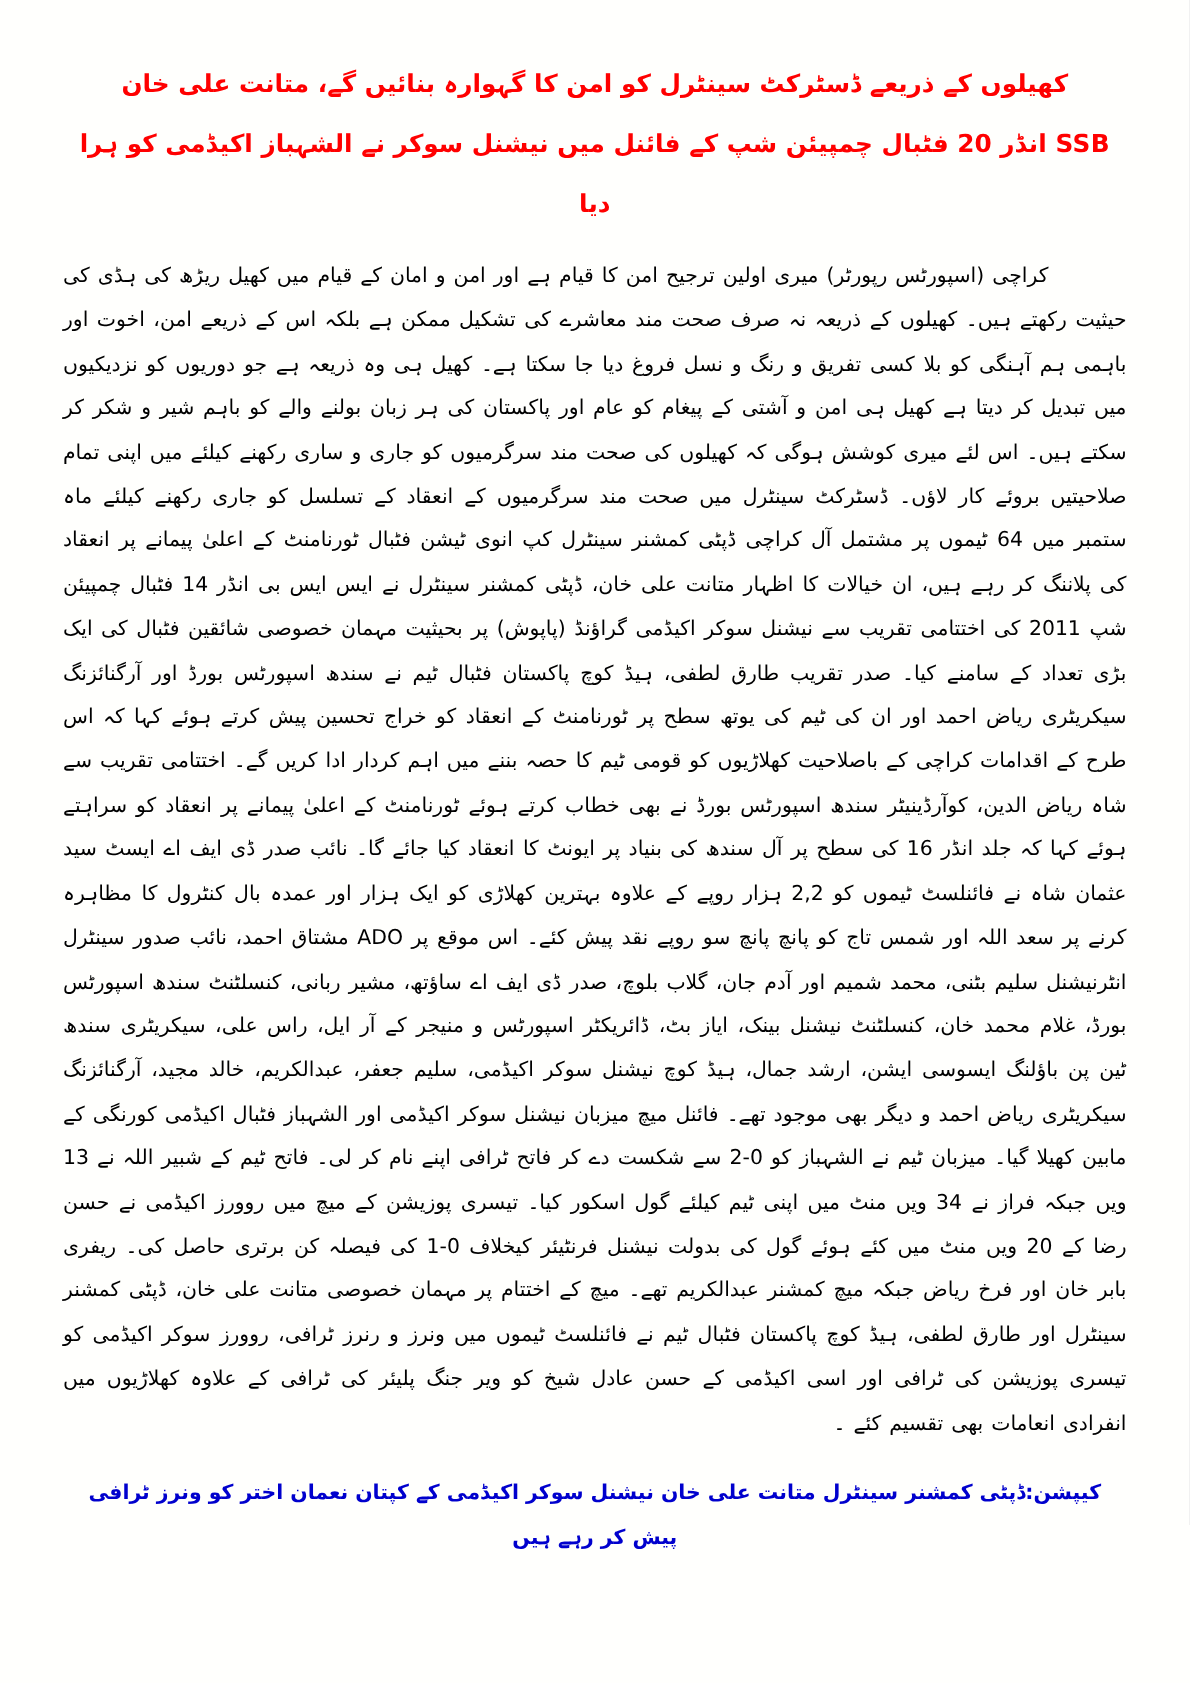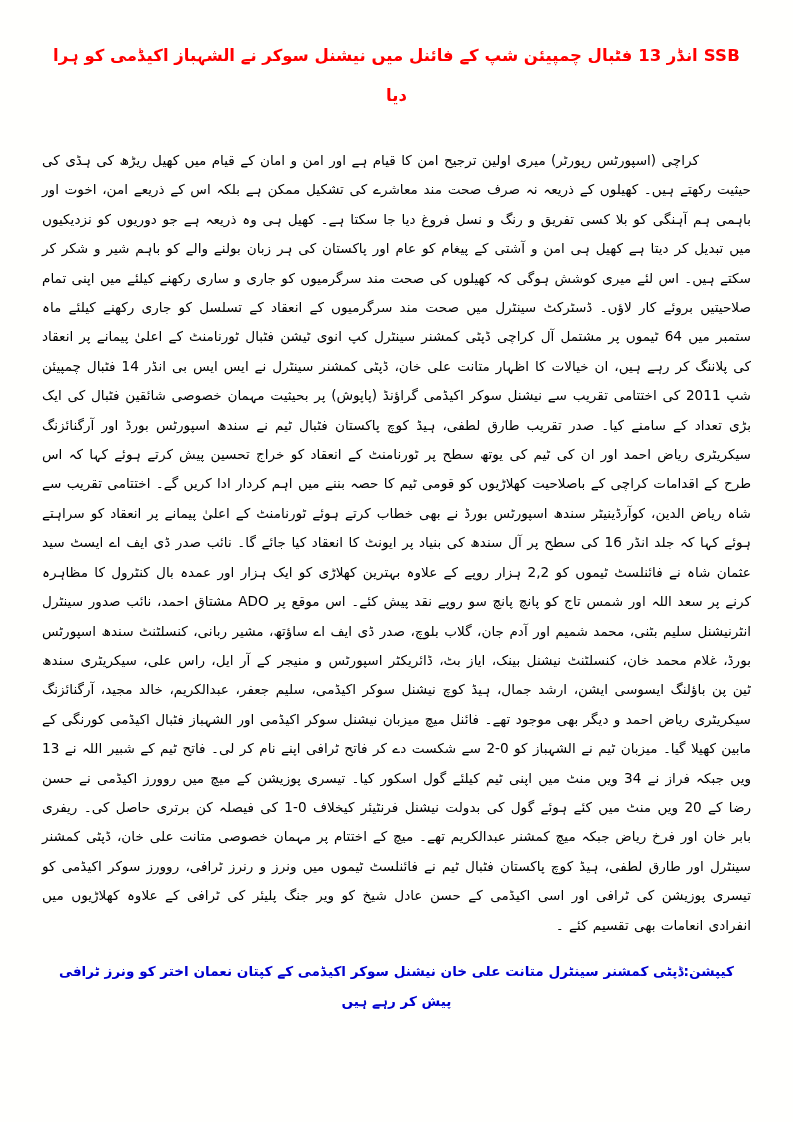--- a/index.html
+++ b/index.html
@@ -27,21 +27,21 @@
     text-align:center;
     color:var(--headline-color);
     font-weight:bold;
   }
   .headline .hl{
     font-size:16.5px;
     line-height:40px;
     letter-spacing:.2px;
   }
   .body-par{
-    margin-top:30px;
+    margin-top:14px;
     color:var(--body-color);
     font-size:13.6px;
     line-height:29.4px;
     text-align:justify;
     text-indent:52px;
     word-spacing:1px;
   }
   .captions{
     margin-top:16px;
     color:var(--caption-color);
@@ -55,21 +55,22 @@
   .cap-label:not(:empty){
   }
 </style>
 </head>
 <body>
 
 <div class="page">
   <div class="inner">
 
     <div class="headline">
-      <div class="hl">SSB انڈر 13 فٹبال چمپیئن شپ کے فائنل میں نیشنل سوکر نے الشہباز اکیڈمی کو ہرا دیا</div>
+      <div class="hl">کھیلوں کے ذریعے ڈسٹرکٹ سینٹرل کو امن کا گہوارہ بنائیں گے، متانت علی خان</div>
+      <div class="hl">SSB انڈر 20 فٹبال چمپیئن شپ کے فائنل میں نیشنل سوکر نے الشہباز اکیڈمی کو ہرا دیا</div>
     </div>
 
     <p class="body-par">کراچی (اسپورٹس رپورٹر) میری اولین ترجیح امن کا قیام ہے اور امن و امان کے قیام میں کھیل ریڑھ کی ہڈی کی حیثیت رکھتے ہیں۔ کھیلوں کے ذریعہ نہ صرف صحت مند معاشرے کی تشکیل ممکن ہے بلکہ اس کے ذریعے امن، اخوت اور باہمی ہم آہنگی کو بلا کسی تفریق و رنگ و نسل فروغ دیا جا سکتا ہے۔ کھیل ہی وہ ذریعہ ہے جو دوریوں کو نزدیکیوں میں تبدیل کر دیتا ہے کھیل ہی امن و آشتی کے پیغام کو عام اور پاکستان کی ہر زبان بولنے والے کو باہم شیر و شکر کر سکتے ہیں۔ اس لئے میری کوشش ہوگی کہ کھیلوں کی صحت مند سرگرمیوں کو جاری و ساری رکھنے کیلئے میں اپنی تمام صلاحیتیں بروئے کار لاؤں۔ ڈسٹرکٹ سینٹرل میں صحت مند سرگرمیوں کے انعقاد کے تسلسل کو جاری رکھنے کیلئے ماہ ستمبر میں 64 ٹیموں پر مشتمل آل کراچی ڈپٹی کمشنر سینٹرل کپ انوی ٹیشن فٹبال ٹورنامنٹ کے اعلیٰ پیمانے پر انعقاد کی پلاننگ کر رہے ہیں، ان خیالات کا اظہار متانت علی خان، ڈپٹی کمشنر سینٹرل نے ایس ایس بی انڈر 14 فٹبال چمپیئن شپ 2011 کی اختتامی تقریب سے نیشنل سوکر اکیڈمی گراؤنڈ (پاپوش) پر بحیثیت مہمان خصوصی شائقین فٹبال کی ایک بڑی تعداد کے سامنے کیا۔ صدر تقریب طارق لطفی، ہیڈ کوچ پاکستان فٹبال ٹیم نے سندھ اسپورٹس بورڈ اور آرگنائزنگ سیکریٹری ریاض احمد اور ان کی ٹیم کی یوتھ سطح پر ٹورنامنٹ کے انعقاد کو خراج تحسین پیش کرتے ہوئے کہا کہ اس طرح کے اقدامات کراچی کے باصلاحیت کھلاڑیوں کو قومی ٹیم کا حصہ بننے میں اہم کردار ادا کریں گے۔ اختتامی تقریب سے شاہ ریاض الدین، کوآرڈینیٹر سندھ اسپورٹس بورڈ نے بھی خطاب کرتے ہوئے ٹورنامنٹ کے اعلیٰ پیمانے پر انعقاد کو سراہتے ہوئے کہا کہ جلد انڈر 16 کی سطح پر آل سندھ کی بنیاد پر ایونٹ کا انعقاد کیا جائے گا۔ نائب صدر ڈی ایف اے ایسٹ سید عثمان شاہ نے فائنلسٹ ٹیموں کو 2,2 ہزار روپے کے علاوہ بہترین کھلاڑی کو ایک ہزار اور عمدہ بال کنٹرول کا مظاہرہ کرنے پر سعد اللہ اور شمس تاج کو پانچ پانچ سو روپے نقد پیش کئے۔ اس موقع پر ADO مشتاق احمد، نائب صدور سینٹرل انٹرنیشنل سلیم بٹنی، محمد شمیم اور آدم جان، گلاب بلوچ، صدر ڈی ایف اے ساؤتھ، مشیر ربانی، کنسلٹنٹ سندھ اسپورٹس بورڈ، غلام محمد خان، کنسلٹنٹ نیشنل بینک، ایاز بٹ، ڈائریکٹر اسپورٹس و منیجر کے آر ایل، راس علی، سیکریٹری سندھ ٹین پن باؤلنگ ایسوسی ایشن، ارشد جمال، ہیڈ کوچ نیشنل سوکر اکیڈمی، سلیم جعفر، عبدالکریم، خالد مجید، آرگنائزنگ سیکریٹری ریاض احمد و دیگر بھی موجود تھے۔ فائنل میچ میزبان نیشنل سوکر اکیڈمی اور الشہباز فٹبال اکیڈمی کورنگی کے مابین کھیلا گیا۔ میزبان ٹیم نے الشہباز کو 0-2 سے شکست دے کر فاتح ٹرافی اپنے نام کر لی۔ فاتح ٹیم کے شبیر اللہ نے 13 ویں جبکہ فراز نے 34 ویں منٹ میں اپنی ٹیم کیلئے گول اسکور کیا۔ تیسری پوزیشن کے میچ میں روورز اکیڈمی نے حسن رضا کے 20 ویں منٹ میں کئے ہوئے گول کی بدولت نیشنل فرنٹیئر کیخلاف 0-1 کی فیصلہ کن برتری حاصل کی۔ ریفری بابر خان اور فرخ ریاض جبکہ میچ کمشنر عبدالکریم تھے۔ میچ کے اختتام پر مہمان خصوصی متانت علی خان، ڈپٹی کمشنر سینٹرل اور طارق لطفی، ہیڈ کوچ پاکستان فٹبال ٹیم نے فائنلسٹ ٹیموں میں ونرز و رنرز ٹرافی، روورز سوکر اکیڈمی کو تیسری پوزیشن کی ٹرافی اور اسی اکیڈمی کے حسن عادل شیخ کو ویر جنگ پلیئر کی ٹرافی کے علاوہ کھلاڑیوں میں انفرادی انعامات بھی تقسیم کئے ۔</p>
 
     <div class="captions">
       <div class="cap-row">
         <span class="cap-label">کیپشن:</span><span class="cap-text">ڈپٹی کمشنر سینٹرل متانت علی خان نیشنل سوکر اکیڈمی کے کپتان نعمان اختر کو ونرز ٹرافی پیش کر رہے ہیں</span>
       </div>
       <div class="cap-row">
         <span class="cap-label"></span>

